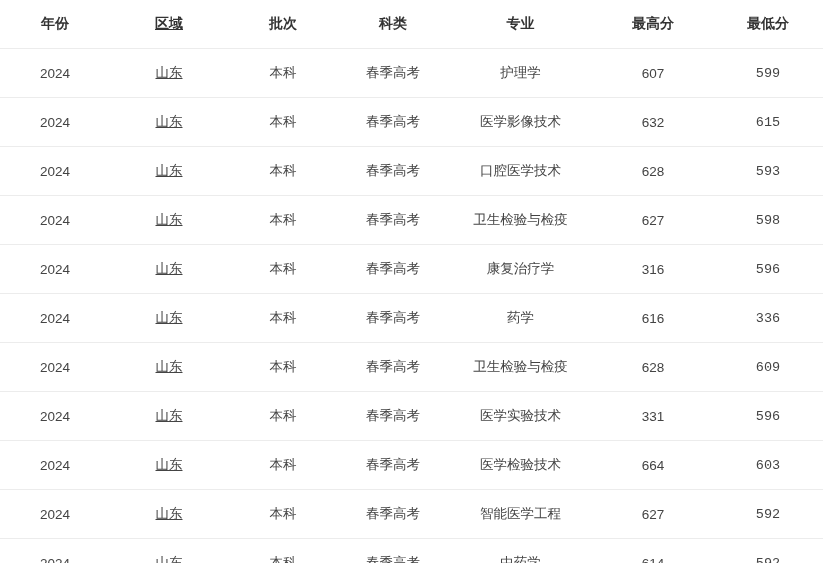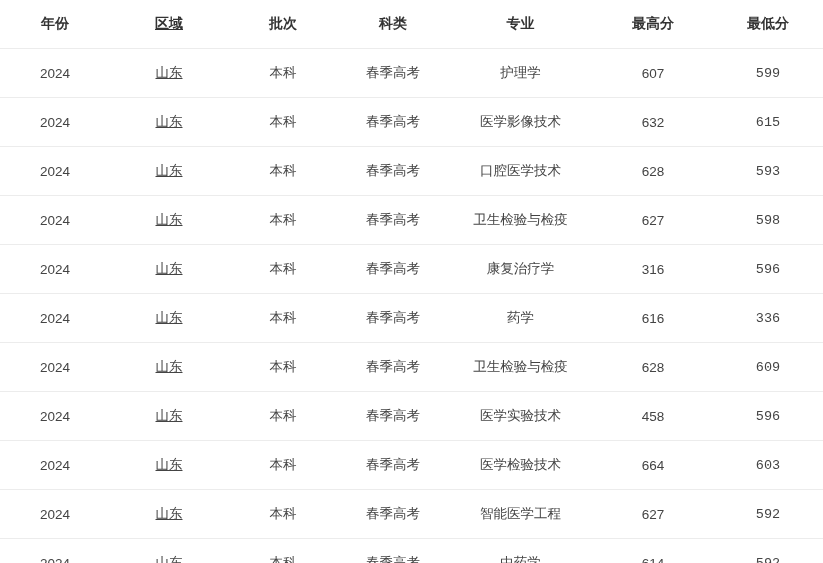--- a/index.html
+++ b/index.html
@@ -149,21 +149,21 @@
         <td class="v-major">卫生检验与检疫</td>
         <td class="v-high">628</td>
         <td class="v-low">609</td>
       </tr>
       <tr>
         <td class="v-year">2024</td>
         <td class="v-region">山东</td>
         <td class="v-batch">本科</td>
         <td class="v-category">春季高考</td>
         <td class="v-major">医学实验技术</td>
-        <td class="v-high">458</td>
+        <td class="v-high">331</td>
         <td class="v-low">596</td>
       </tr>
       <tr>
         <td class="v-year">2024</td>
         <td class="v-region">山东</td>
         <td class="v-batch">本科</td>
         <td class="v-category">春季高考</td>
         <td class="v-major">医学检验技术</td>
         <td class="v-high">664</td>
         <td class="v-low">603</td>

